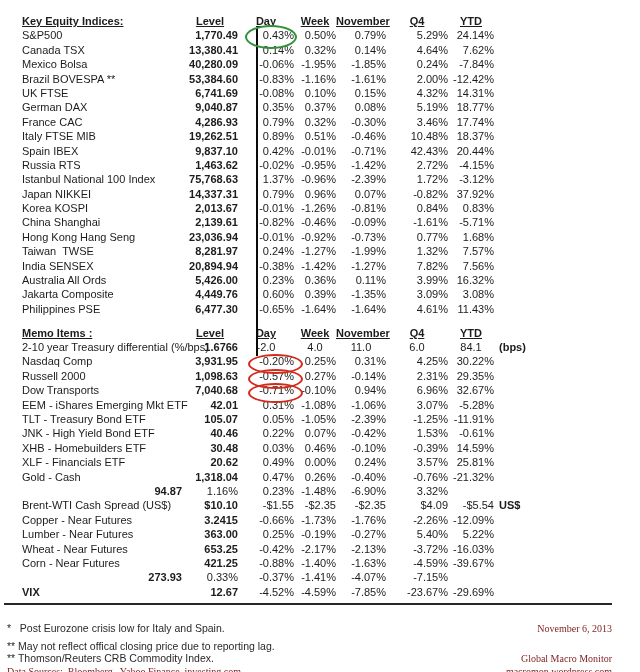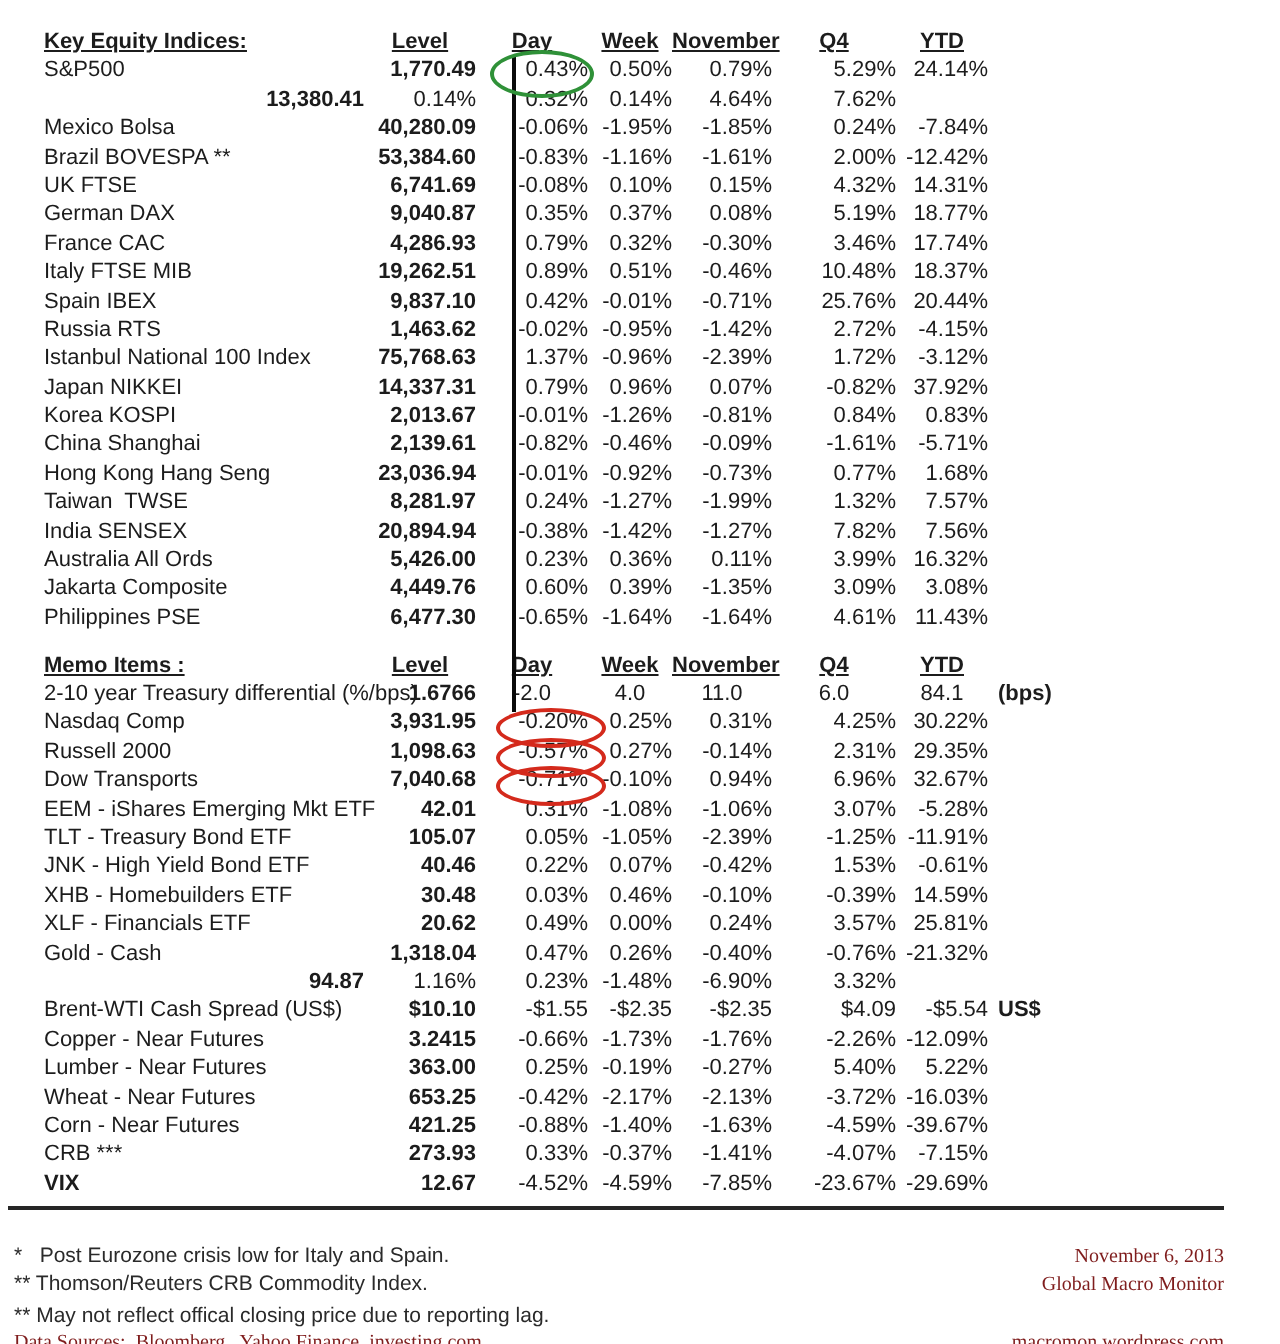--- a/index.html
+++ b/index.html
@@ -74,20 +74,21 @@
           <span class="c label">S&amp;P500</span>
           <span class="c v lvl">1,770.49</span>
           <span class="c v">0.43%</span>
           <span class="c v">0.50%</span>
           <span class="c v">0.79%</span>
           <span class="c v">5.29%</span>
           <span class="c v">24.14%</span>
           <span class="c note"></span>
         </div>
         <div class="row">
+          <span class="c label">Canada TSX</span>
           <span class="c v lvl">13,380.41</span>
           <span class="c v">0.14%</span>
           <span class="c v">0.32%</span>
           <span class="c v">0.14%</span>
           <span class="c v">4.64%</span>
           <span class="c v">7.62%</span>
           <span class="c note"></span>
         </div>
         <div class="row">
           <span class="c label">Mexico Bolsa</span>
@@ -148,21 +149,21 @@
           <span class="c v">10.48%</span>
           <span class="c v">18.37%</span>
           <span class="c note"></span>
         </div>
         <div class="row">
           <span class="c label">Spain IBEX</span>
           <span class="c v lvl">9,837.10</span>
           <span class="c v">0.42%</span>
           <span class="c v">-0.01%</span>
           <span class="c v">-0.71%</span>
-          <span class="c v">25.76%</span>
+          <span class="c v">42.43%</span>
           <span class="c v">20.44%</span>
           <span class="c note"></span>
         </div>
         <div class="row">
           <span class="c label">Russia RTS</span>
           <span class="c v lvl">1,463.62</span>
           <span class="c v">-0.02%</span>
           <span class="c v">-0.95%</span>
           <span class="c v">-1.42%</span>
           <span class="c v">2.72%</span>
@@ -434,21 +435,20 @@
           <span class="c label">Corn - Near Futures</span>
           <span class="c v lvl">421.25</span>
           <span class="c v">-0.88%</span>
           <span class="c v">-1.40%</span>
           <span class="c v">-1.63%</span>
           <span class="c v">-4.59%</span>
           <span class="c v">-39.67%</span>
           <span class="c note"></span>
         </div>
         <div class="row">
-          <span class="c label">CRB ***</span>
           <span class="c v lvl">273.93</span>
           <span class="c v">0.33%</span>
           <span class="c v">-0.37%</span>
           <span class="c v">-1.41%</span>
           <span class="c v">-4.07%</span>
           <span class="c v">-7.15%</span>
           <span class="c note"></span>
         </div>
         <div class="row">
           <span class="c label b">VIX</span>
@@ -470,27 +470,27 @@
   <div class="ellipse el-red2" style="border-color: rgb(212, 42, 28);"></div>
   <div class="ellipse el-red3" style="border-color: rgb(212, 42, 28);"></div>
 
   <div class="hr-line"></div>
 
   <div class="footer">
     <div class="frow a">
       <span class="fl">*   Post Eurozone crisis low for Italy and Spain.</span>
       <span class="fserif fr">November 6, 2013</span>
     </div>
+    <div class="frow bgap">
+      <span class="fl">** May not reflect offical closing price due to reporting lag.</span>
+      <span class="fserif fr"></span>
+    </div>
     <div class="frow cgap">
       <span class="fl">** Thomson/Reuters CRB Commodity Index.</span>
       <span class="fserif fr">Global Macro Monitor</span>
-    </div>
-    <div class="frow bgap">
-      <span class="fl">** May not reflect offical closing price due to reporting lag.</span>
-      <span class="fserif fr"></span>
     </div>
     <div class="frow dgap">
       <span class="fl fserif">Data Sources:  Bloomberg,  Yahoo Finance, investing.com</span>
       <span class="fserif fr">macromon.wordpress.com</span>
     </div>
   </div>
 
 </div>
 
 </body></html>

